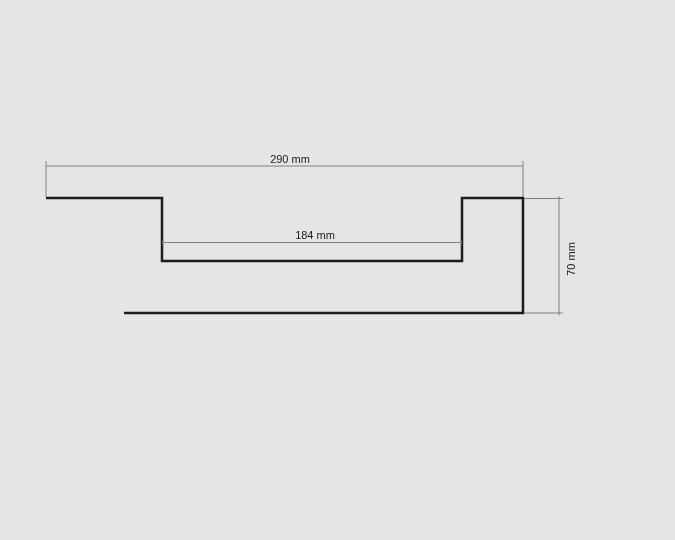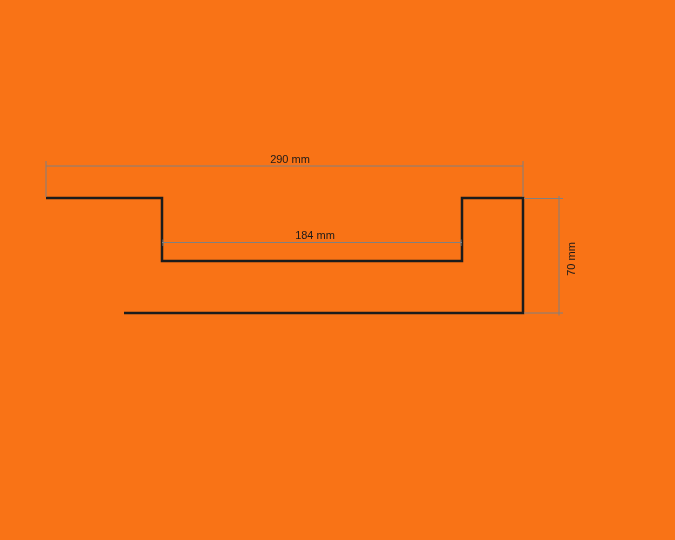--- a/index.html
+++ b/index.html
@@ -5,21 +5,21 @@
   html, body {
     margin: 0;
     padding: 0;
     background: #ffffff;
     font-family: "Liberation Sans", "DejaVu Sans", sans-serif;
   }
   .page {
     position: relative;
     width: 675px;
     height: 540px;
-    background: #f97316;
+    background: #e5e5e5;
     overflow: hidden;
   }
   svg { display: block; }
   .profile {
     fill: none;
     stroke: #1c1c1c;
     stroke-width: 2.5;
     stroke-linejoin: miter;
   }
   .thin {

